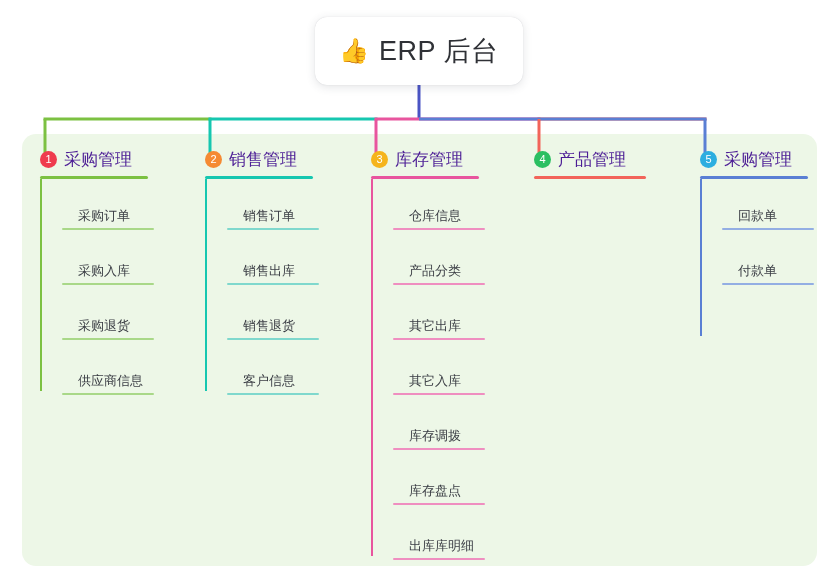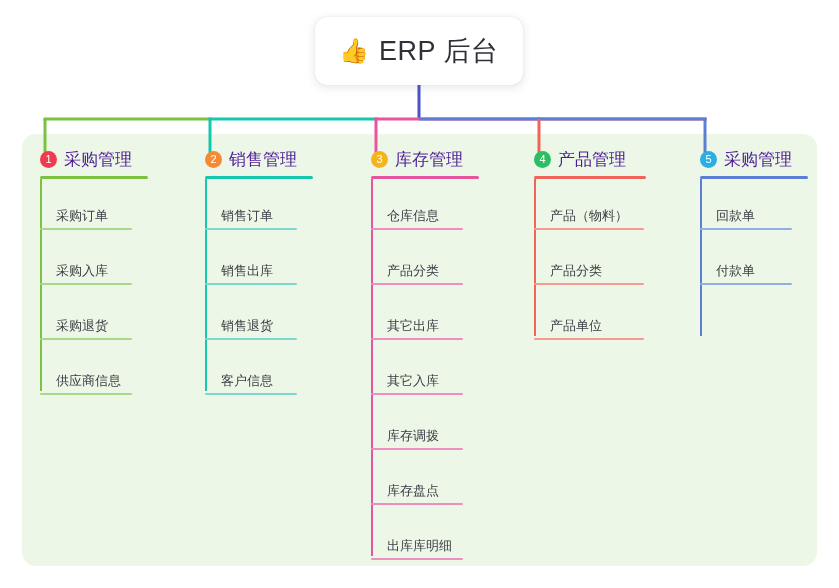--- a/index.html
+++ b/index.html
@@ -102,20 +102,21 @@
   .branch-underline {
     height: 3px;
     border-radius: 2px;
     margin-top: 4px;
   }
 
   
   .leaves {
     position: relative;
     margin-top: 0;
+    padding-left: 22px;
   }
   .spine {
     position: absolute;
     left: 0px;
     top: 0px;
     width: 2px;
     background: #9fd46b;
   }
   .leaf {
     position: relative;
@@ -256,35 +257,20 @@
             <div class="leaf-underline" style="background: rgb(239, 142, 192); width: 92px;"></div>
           </div>
         </div>
       </div>
       <div class="branch" style="left: 534px; width: 112px;">
         <div class="branch-head">
           <span class="badge" style="background: rgb(43, 191, 98);">4</span>
           <span class="branch-title">产品管理</span>
         </div>
         <div class="branch-underline" style="background: rgb(242, 100, 90); width: 112px;"></div>
-        <div class="leaves">
-          <div class="spine" style="background: rgb(242, 100, 90); height: 157px;"></div>
-          <div class="leaf">
-            <span class="leaf-label">产品（物料）</span>
-            <div class="leaf-underline" style="background: rgb(247, 154, 147); width: 110px;"></div>
-          </div>
-          <div class="leaf">
-            <span class="leaf-label">产品分类</span>
-            <div class="leaf-underline" style="background: rgb(247, 154, 147); width: 110px;"></div>
-          </div>
-          <div class="leaf">
-            <span class="leaf-label">产品单位</span>
-            <div class="leaf-underline" style="background: rgb(247, 154, 147); width: 110px;"></div>
-          </div>
-        </div>
       </div>
       <div class="branch" style="left: 700px; width: 108px;">
         <div class="branch-head">
           <span class="badge" style="background: rgb(44, 174, 224);">5</span>
           <span class="branch-title">采购管理</span>
         </div>
         <div class="branch-underline" style="background: rgb(90, 127, 212); width: 108px;"></div>
         <div class="leaves">
           <div class="spine" style="background: rgb(90, 127, 212); height: 157px;"></div>
           <div class="leaf">

